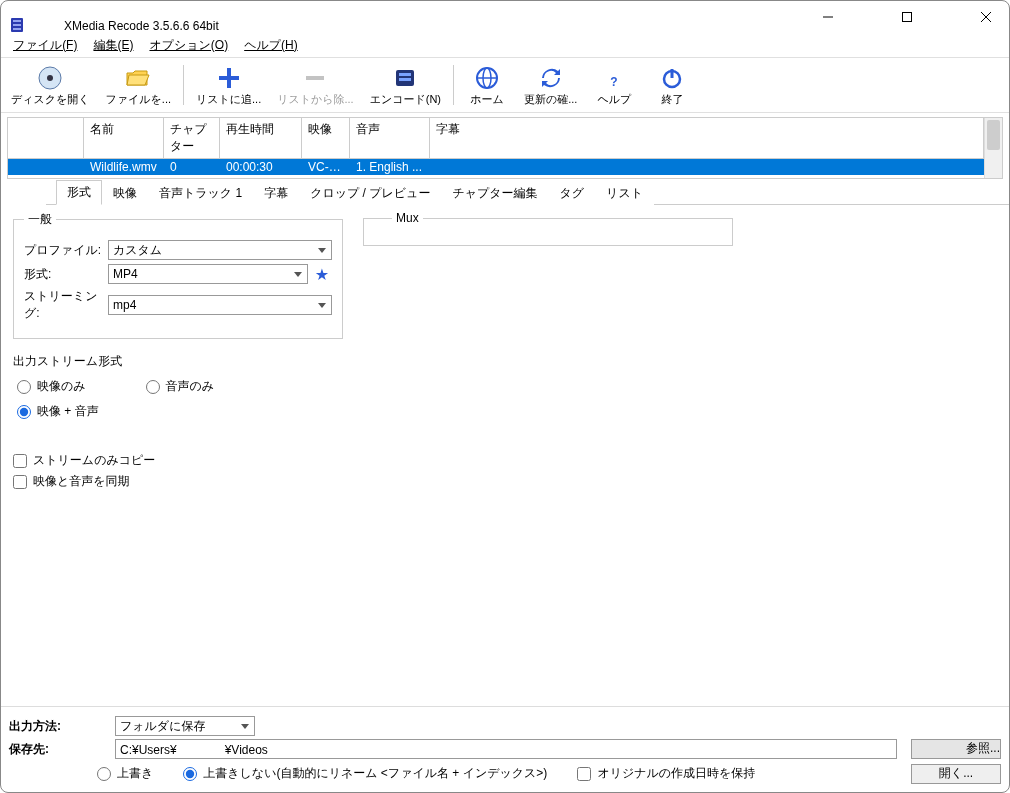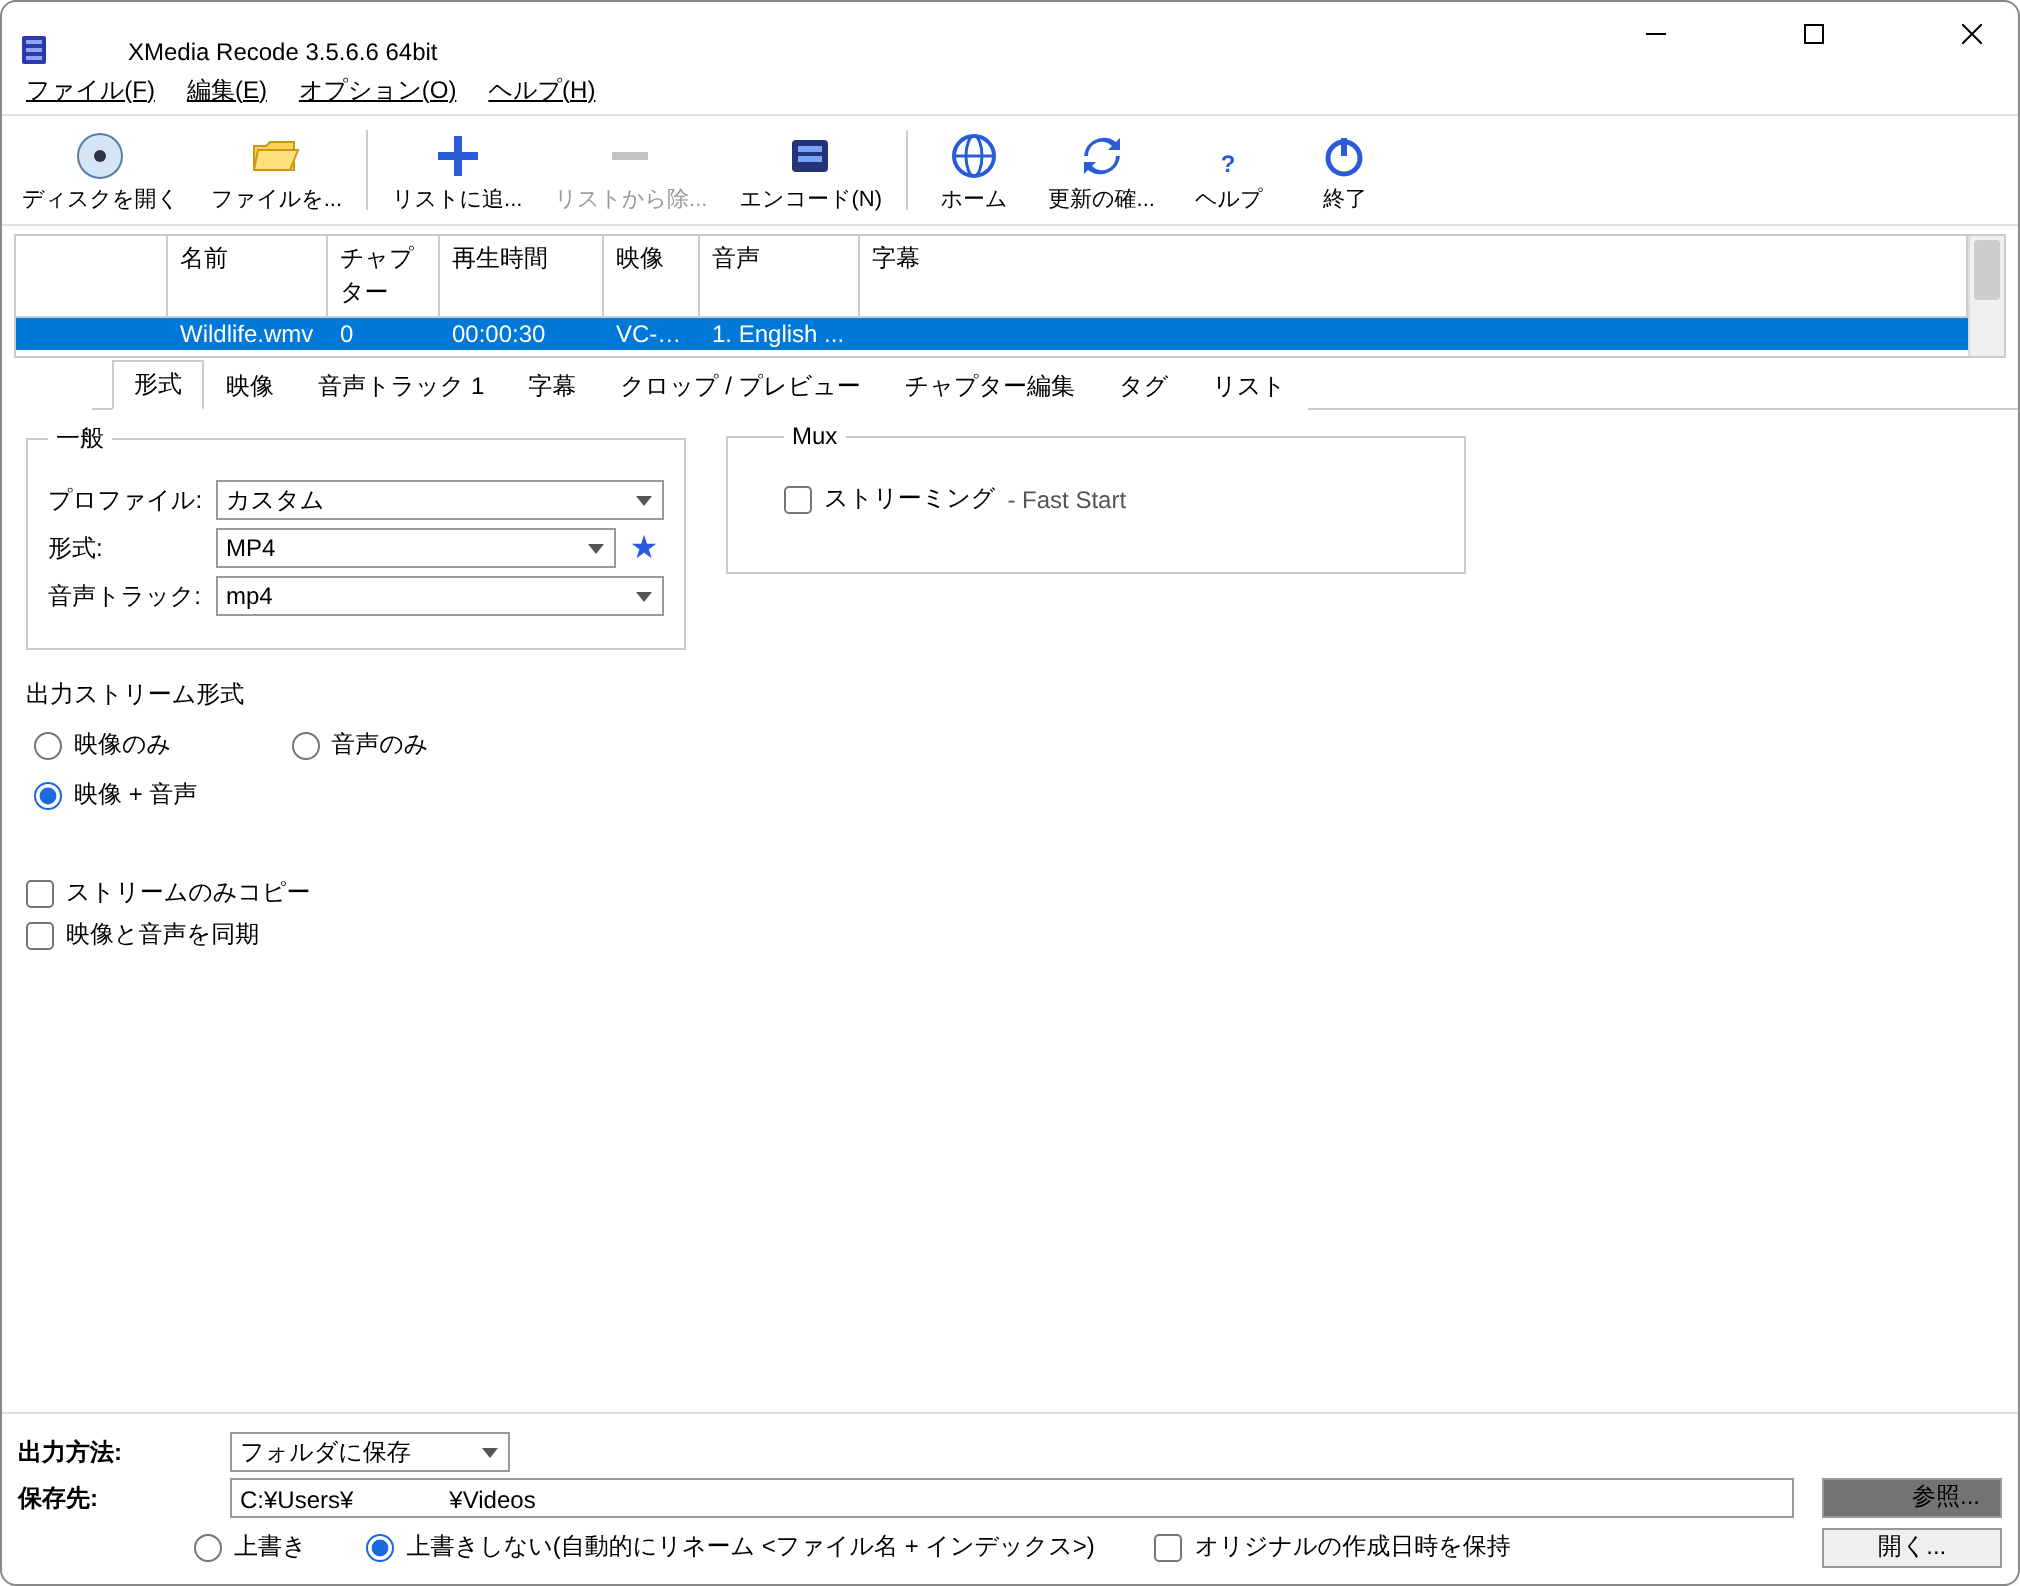--- a/index.html
+++ b/index.html
@@ -61,21 +61,21 @@
 .radiogrp{ display:flex; gap:60px; margin:4px 0 4px 4px;}
 .radiogrp2{ margin:4px 0 4px 4px;}
 label.radio, label.chk { display:flex; align-items:center; gap:6px; padding:2px 0;}
 input[type=radio],input[type=checkbox]{ width:14px;height:14px; accent-color:#1a69e0;}
 
 
 .bottom { border-top:1px solid #ddd; padding:6px 8px 8px 8px; }
 .brow{ display:flex; align-items:center; margin:3px 0; gap:6px;}
 .brow .blabel{ width:100px;font-weight:bold;}
 .brow .pathbox{ flex:1; border:1px solid #999; padding:2px 4px; height:20px; background:#fff; white-space:nowrap; overflow:hidden;}
-.brow .bbtn{ width:90px; height:20px; border:1px solid #999; background:#737373; text-align:left; line-height:17px; margin-left:8px;padding-left:44px;}
+.brow .bbtn{ width:90px; height:20px; border:1px solid #999; background:#e5e5e5; text-align:right; line-height:17px; margin-left:8px;}
 .brow2 { display:flex; align-items:center; gap:30px; padding-left:88px; margin-top:4px;}
 .brow2 .bbtn{ margin-left:auto;width:90px; height:20px; border:1px solid #999; background:#efefef; text-align:center; line-height:17px; }
 
 svg { display:block; }
 </style>
 </head>
 <body>
 
 <div class="titlebar">
   <span class="appicon">
@@ -257,21 +257,21 @@
           </div>
       </div>
       <div class="formrow">
         <span class="flabel">形式:</span>
         <div class="select">
             <span>MP4</span>
           </div>
         <span class="favstar">★</span>
       </div>
       <div class="formrow">
-        <span class="flabel">音声トラック:</span>
+        <span class="flabel">ストリーミング:</span>
         <div class="select">
             <span>mp4</span>
           </div>
       </div>
     </fieldset>
 
     <div class="outstream-title">出力ストリーム形式</div>
     <div class="radiogrp">
       <label class="radio">
           <input type="radio" name="os" style="">
@@ -295,25 +295,20 @@
         <span>ストリームのみコピー</span>
       </label>
     <label class="chk">
         <input type="checkbox" style="">
         <span>映像と音声を同期</span>
       </label>
   </div>
 
   <fieldset class="group-mux">
     <legend>Mux</legend>
-    <label class="chk" style="margin:6px 0 14px 0;">
-      <input type="checkbox" style="">
-      <span>ストリーミング</span>
-      <span style="color:#555;">- Fast Start</span>
-    </label>
   </fieldset>
 </div>
 
 <div class="bottom">
   <div class="brow">
     <span class="blabel">出力方法:</span>
     <div class="select" style="flex:0 0 140px;">
         <span>フォルダに保存</span>
       </div>
   </div>

